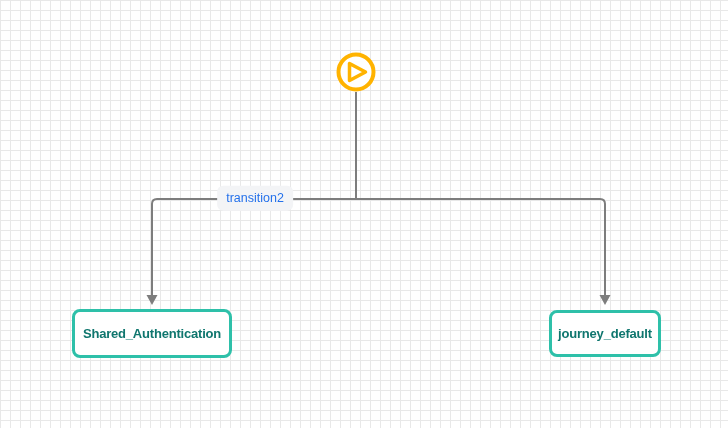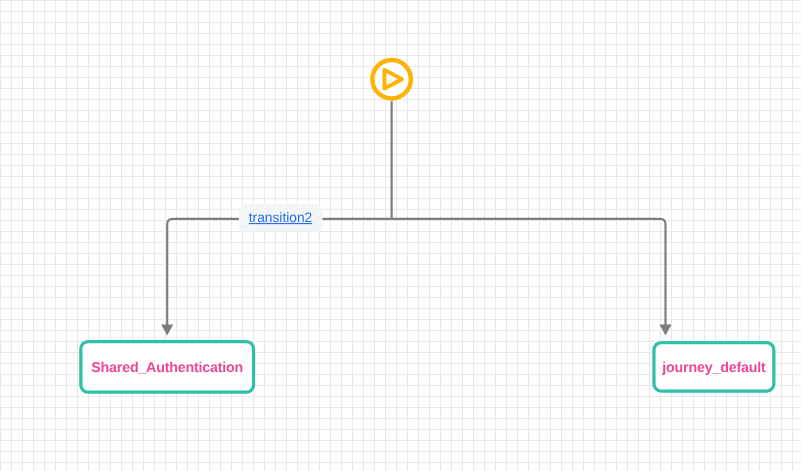--- a/index.html
+++ b/index.html
@@ -29,44 +29,43 @@
     position: absolute;
     transform: translate(-50%, -50%);
     background: #f3f4f6;
     color: #2471eb;
     font-size: 12.5px;
     line-height: 1;
     padding: 6px 9px;
     border-radius: 6px;
     white-space: nowrap;
     cursor: pointer;
-    text-decoration: underline;
   }
   .edge-label.left  { left: 255px; top: 198px; }
   .edge-label.right { left: 480px; top: 198px; }
   .node {
     position: absolute;
     box-sizing: border-box;
     background: #ffffff;
     border: 3px solid #2ec0a9;
     border-radius: 8px;
     display: flex;
     align-items: center;
     justify-content: center;
     cursor: pointer;
   }
   .node .node-label {
     font-size: 13px;
     font-weight: bold;
-    color: #ec4899;
+    color: #0f766e;
     letter-spacing: -0.2px;
     white-space: nowrap;
   }
   .node.shared-auth   { left: 72px;  top: 309px; width: 160px; height: 49px; }
-  .node.journey-default { left: 549px; top: 310px; width: 112px; height: 47px; margin-left: 44px; }
+  .node.journey-default { left: 549px; top: 310px; width: 112px; height: 47px; }
   .start-node {
     position: absolute;
     left: 336px;
     top: 52px;
     width: 40px;
     height: 40px;
     cursor: pointer;
   }
 </style>
 </head>

